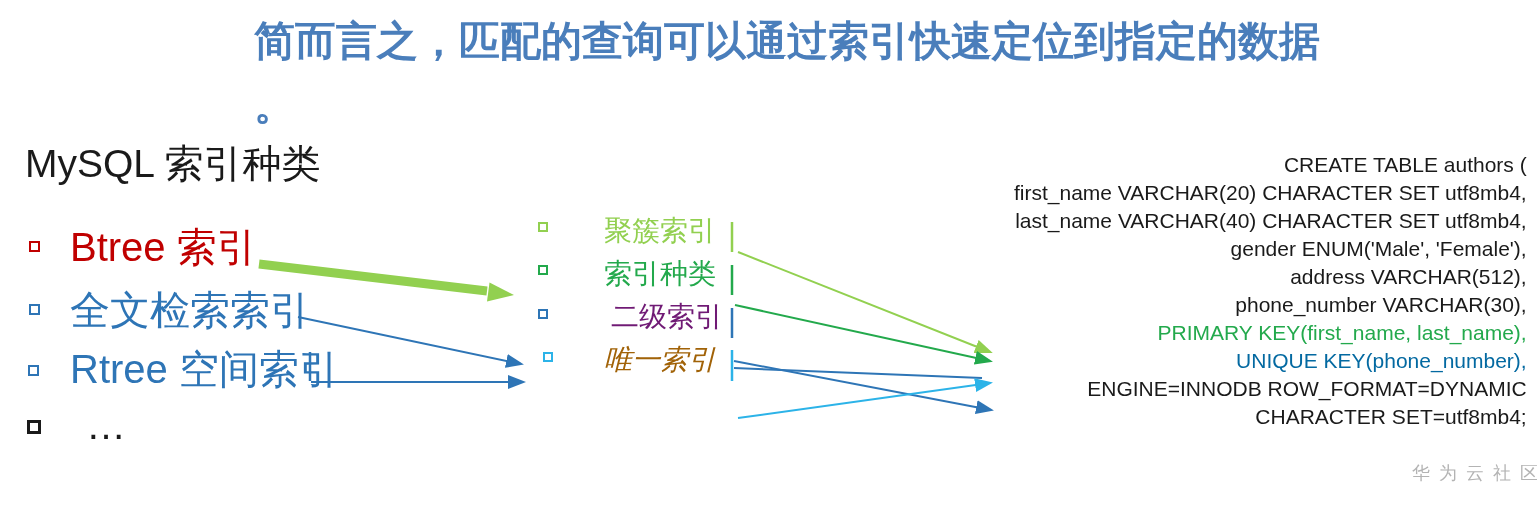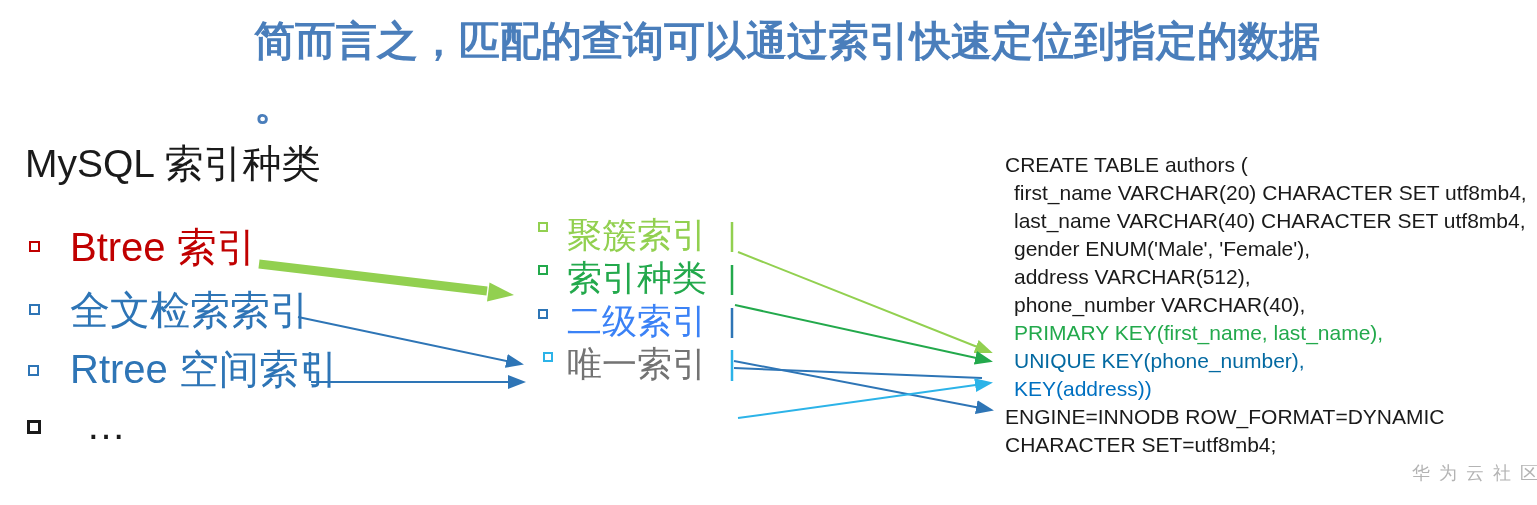--- a/index.html
+++ b/index.html
@@ -4,27 +4,27 @@
 <style>
   html,body{margin:0;padding:0;background:#fff;}
   .slide{position:relative;width:1537px;height:505px;background:#ffffff;overflow:hidden;
          font-family:"Liberation Sans",sans-serif;}
   .abs{position:absolute;}
   .title-line1{left:254px;top:14px;font-size:41px;font-weight:bold;letter-spacing:0px;white-space:nowrap;}
   .title-line2{left:254px;top:78px;font-size:41px;font-weight:bold;}
   .heading{left:25px;top:137px;font-size:39px;color:#1a1a1a;white-space:nowrap;}
   .li{white-space:nowrap;line-height:1;}
   .li-left{left:70px;font-size:40px;}
-  .li-mid{left:567px;font-size:35px;}
+  .li-mid{left:604px;font-size:28px;}
   .sq{position:absolute;box-sizing:border-box;border:2.5px solid currentColor;background:transparent;}
   .sq-left{width:11px;height:11px;}
   .sq-mid{width:10px;height:10px;border-width:2px;}
   .sq-dots{width:14px;height:14px;border-width:3px;}
   .code{left:1005px;top:151px;font-size:21px;line-height:28px;color:#1a1a1a;}
-  .code .cl{white-space:nowrap;}
+  .code .cl{white-space:nowrap;text-align:right;}
   .code .ind{padding-left:9px;}
   .watermark{left:1412px;top:461px;font-size:18px;letter-spacing:9px;white-space:nowrap;}
   svg.overlay{position:absolute;left:0;top:0;pointer-events:none;}
 </style>
 </head>
 <body>
 
 <div class="slide">
 
   <div class="abs title-line1" style="color: rgb(74, 126, 187);">简而言之，匹配的查询可以通过索引快速定位到指定的数据</div>
@@ -47,36 +47,35 @@
   </div>
 
   <div>
     <span class="abs sq sq-mid" style="left: 538px; top: 222px; color: rgb(146, 208, 80);"></span>
     <div class="abs li li-mid" style="top: 217px; color: rgb(146, 208, 80);">聚簇索引</div>
 
     <span class="abs sq sq-mid" style="left: 538px; top: 265px; color: rgb(35, 169, 76);"></span>
     <div class="abs li li-mid" style="top: 260px; color: rgb(35, 169, 76);">索引种类</div>
 
     <span class="abs sq sq-mid" style="left: 538px; top: 309px; color: rgb(46, 117, 182);"></span>
-    <div class="abs li li-mid" style="top: 303px; color: #3b82f6;">二级索引</div>
+    <div class="abs li li-mid" style="top: 303px; color: #701a75; margin-left: 7px;">二级索引</div>
 
     <span class="abs sq sq-mid" style="left: 543px; top: 352px; color: rgb(44, 179, 232);"></span>
-    <div class="abs li li-mid" style="top: 346px; color: #737373;">唯一索引</div>
+    <div class="abs li li-mid" style="top: 346px; color: #a16207; font-style: italic;">唯一索引</div>
   </div>
 
   <div class="abs code">
     <div class="cl">CREATE TABLE authors (</div>
     <div class="cl ind">first_name VARCHAR(20) CHARACTER SET utf8mb4,</div>
     <div class="cl ind">last_name VARCHAR(40) CHARACTER SET utf8mb4,</div>
     <div class="cl ind">gender ENUM('Male', 'Female'),</div>
     <div class="cl ind">address VARCHAR(512),</div>
-    <div class="cl ind">phone_number VARCHAR(40),</div>
+    <div class="cl ind">phone_number VARCHAR(30),</div>
     <div class="cl ind" style="color: rgb(35, 169, 76);">PRIMARY KEY(first_name, last_name),</div>
     <div class="cl ind" style="color: #0369a1;">UNIQUE KEY(phone_number),</div>
-    <div class="cl ind" style="color: rgb(0, 112, 192);">KEY(address))</div>
     <div class="cl">ENGINE=INNODB ROW_FORMAT=DYNAMIC</div>
     <div class="cl">CHARACTER SET=utf8mb4;</div>
   </div>
 
   <div class="abs watermark" style="color: rgb(179, 179, 179);">华为云社区</div>
 
   <svg class="overlay" width="1537" height="505" viewBox="0 0 1537 505">
     <defs>
       <marker id="ah-blue" markerUnits="strokeWidth" markerWidth="9" markerHeight="7" refX="7.5" refY="3.5" orient="auto">
         <path d="M0,0 L9,3.5 L0,7 z" fill="#2E75B6"></path>

